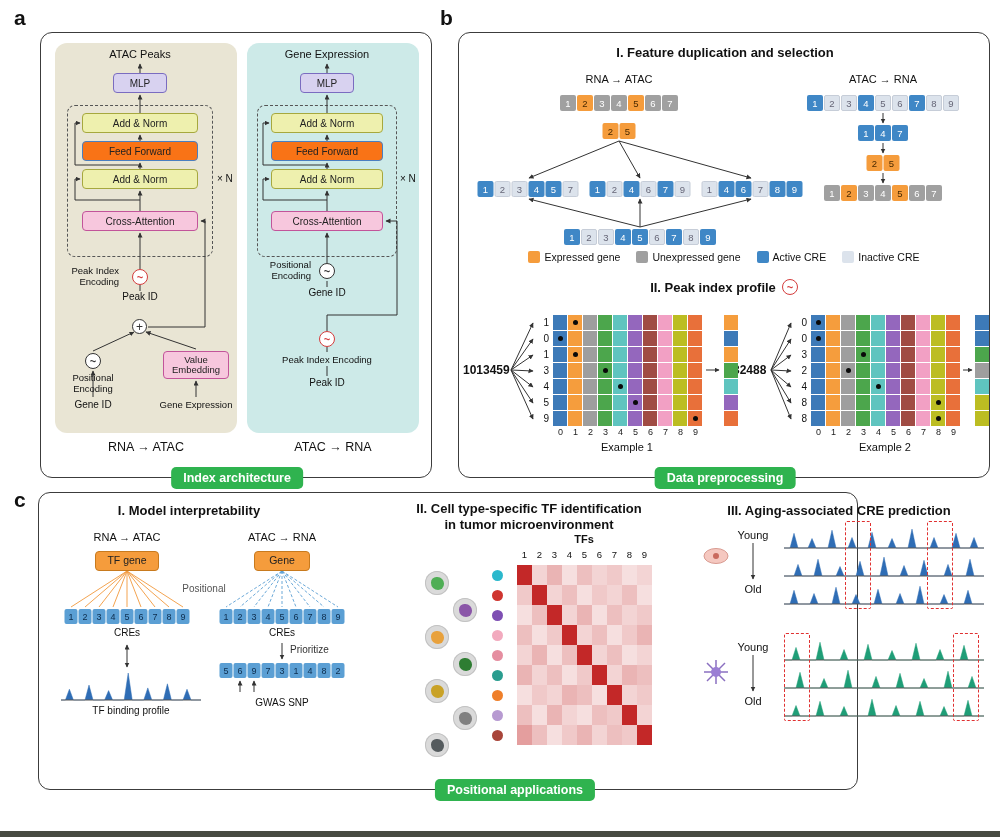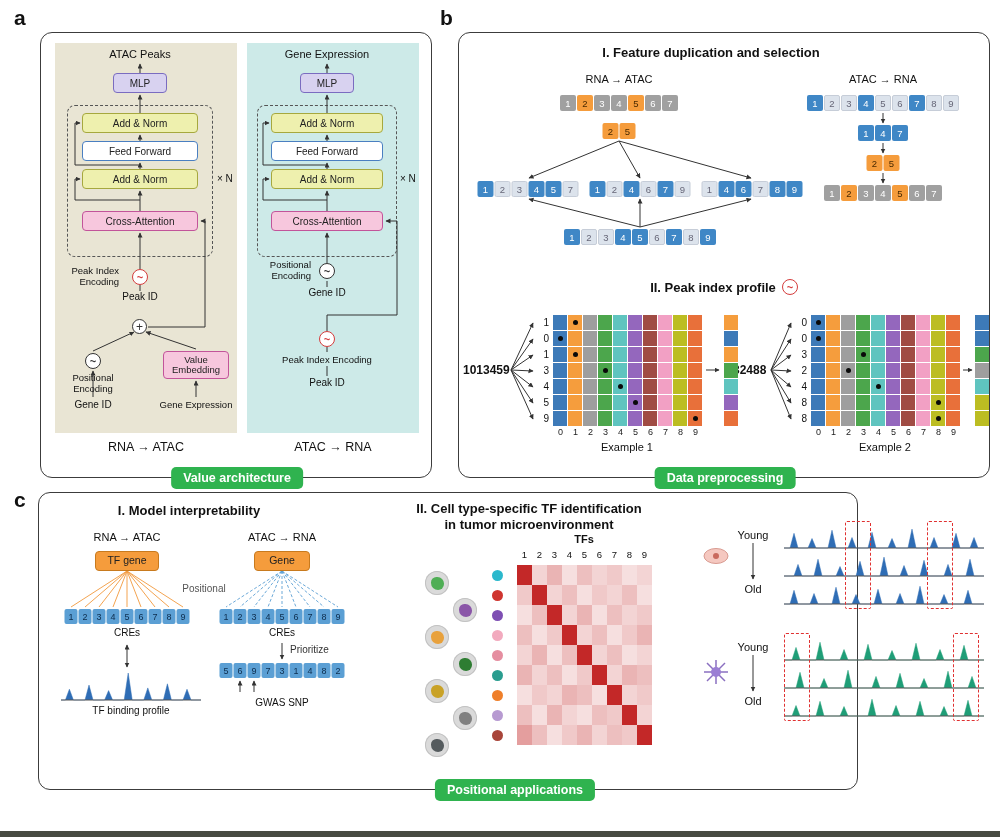--- a/index.html
+++ b/index.html
@@ -1,32 +1,32 @@
 <!DOCTYPE html>
 <html><head>
 <meta charset="utf-8">
 <style>
 *{margin:0;padding:0;box-sizing:border-box}
 body{font-family:"Liberation Sans",sans-serif;background:#fff;color:#111}
 #fig{position:relative;width:1000px;height:837px;background:#fff;overflow:hidden}
 .panel{position:absolute;border:1.6px solid #3c3c3c;border-radius:12px;background:#fff}
 .plabel{position:absolute;font-size:21px;font-weight:bold;color:#111}
 .badge{position:absolute;transform:translateX(-50%);background:#2fb34f;color:#fff;font-weight:bold;font-size:12.5px;padding:4px 12px;border-radius:5px;white-space:nowrap;z-index:6}
-.subpanel{position:absolute;border-radius:0}
+.subpanel{position:absolute;border-radius:12px}
 .ov{position:absolute;left:0;top:0;pointer-events:none;z-index:1}
 .abs{position:absolute}
 .ctr{position:absolute;transform:translateX(-50%);white-space:nowrap}.t95{font-size:9.5px}.t10{font-size:10px}.t11{font-size:11px}.t12{font-size:12.5px}
 .t13b{font-size:13px;font-weight:bold}
 .ln{stroke:#333;stroke-width:1;fill:none}
 .lno{stroke:#f2993c;stroke-width:0.9;fill:none}
 .lnb{stroke:#5b9fd4;stroke-width:0.9;fill:none;stroke-dasharray:3 2}
 .archbox{position:absolute;border:1px solid;border-radius:4px;display:flex;align-items:center;justify-content:center;text-align:center;font-size:10px;color:#222;line-height:1.1;z-index:2}
 .bx-mlp{background:#d8d2f0;border-color:#7a6cc0}
 .bx-an{background:#eef0ae;border-color:#a6a83e}
-.bx-ff{background:#ffffff;border-color:#4a7fc1}
+.bx-ff{background:#f97316;border-color:#4a7fc1}
 .bx-ca{background:#f7c7dd;border-color:#c2549a}
 .bx-tf{background:#f59c3c;border-color:#c87a1e;font-size:10.5px}
 .dashedbox{position:absolute;border:1.3px dashed #555;border-radius:8px}
 .sine{position:absolute;width:16px;height:16px;border-radius:50%;display:flex;align-items:center;justify-content:center;font-weight:bold;font-size:11px;background:#fff;z-index:3}
 .sine.red{border:1.5px solid #d43c3c;color:#d43c3c}
 .sine.blk{border:1.5px solid #333;color:#333}
 .sine.inline{position:static;flex:0 0 auto}
 .plus{position:absolute;width:15px;height:15px;border-radius:50%;border:1.5px solid #333;color:#333;display:flex;align-items:center;justify-content:center;font-size:12px;line-height:1;background:#fff;z-index:3}
 .cells{position:absolute;display:flex;gap:1px;z-index:2}
 .cell{display:flex;width:16px;height:16px;align-items:center;justify-content:center;font-size:9.5px;border-radius:2px}
@@ -138,21 +138,21 @@
     <div class="abs t10" style="left:153px;top:130px">× N</div>
     <span class="sine blk" style="left:72px;top:220px">~</span>
     <div class="rlabel" style="left:2px;top:217px;width:62px">Positional Encoding</div>
     <div class="ctr t10" style="left:80px;top:244px">Gene ID</div>
     <span class="sine red" style="left:72px;top:288px">~</span>
     <div class="ctr t95" style="left:80px;top:311px">Peak Index Encoding</div>
     <div class="ctr t10" style="left:80px;top:334px">Peak ID</div>
   </div>
   <div class="ctr t12" style="left:292px;top:407px">ATAC → RNA</div>
 
-  <div class="badge" style="left:196px;top:434px">Value architecture</div>
+  <div class="badge" style="left:196px;top:434px">Index architecture</div>
 </section>
 
 
 <div class="plabel" style="left:440px;top:6px">b</div>
 <section class="panel" style="left:458px;top:32px;width:532px;height:446px">
   <svg class="ov" width="532" height="446">
     <line class="ln" x1="160" y1="108" x2="70" y2="145" marker-end="url(#ah)"></line>
     <line class="ln" x1="160" y1="108" x2="181" y2="145" marker-end="url(#ah)"></line>
     <line class="ln" x1="160" y1="108" x2="292" y2="145" marker-end="url(#ah)"></line>
     <line class="ln" x1="181" y1="194" x2="70" y2="166" marker-end="url(#ah)"></line>
@@ -172,21 +172,21 @@
     <line class="ln" x1="312" y1="337" x2="332" y2="290" marker-end="url(#ah)"></line>
     <line class="ln" x1="312" y1="337" x2="332" y2="306" marker-end="url(#ah)"></line>
     <line class="ln" x1="312" y1="337" x2="332" y2="322" marker-end="url(#ah)"></line>
     <line class="ln" x1="312" y1="337" x2="332" y2="338" marker-end="url(#ah)"></line>
     <line class="ln" x1="312" y1="337" x2="332" y2="354" marker-end="url(#ah)"></line>
     <line class="ln" x1="312" y1="337" x2="332" y2="370" marker-end="url(#ah)"></line>
     <line class="ln" x1="312" y1="337" x2="332" y2="386" marker-end="url(#ah)"></line>
     <line class="ln" x1="504" y1="337" x2="513" y2="337" marker-end="url(#ah)"></line>
   </svg>
 
-  <div class="ctr t13b" style="left:252px;top:12px">I. Feature duplication and selection</div>
+  <div class="ctr t13b" style="left:266px;top:12px">I. Feature duplication and selection</div>
 
   <div class="ctr t11" style="left:160px;top:40px">RNA → ATAC</div>
   <div class="cells ctr" style="left:160px;top:62px">
         <span class="cell ug">1</span>
         <span class="cell eg">2</span>
         <span class="cell ug">3</span>
         <span class="cell ug">4</span>
         <span class="cell eg">5</span>
         <span class="cell ug">6</span>
         <span class="cell ug">7</span>
@@ -255,20 +255,26 @@
   <div class="cells ctr" style="left:424px;top:152px">
         <span class="cell ug">1</span>
         <span class="cell eg">2</span>
         <span class="cell ug">3</span>
         <span class="cell ug">4</span>
         <span class="cell eg">5</span>
         <span class="cell ug">6</span>
         <span class="cell ug">7</span>
       </div>
 
+  <div class="lgd" style="left:0;top:218px;width:100%">
+        <span class="lg-item"><span class="lg-sw" style="background: rgb(245, 156, 60);"></span>Expressed gene</span>
+        <span class="lg-item"><span class="lg-sw" style="background: rgb(160, 160, 160);"></span>Unexpressed gene</span>
+        <span class="lg-item"><span class="lg-sw" style="background: rgb(63, 135, 198);"></span>Active CRE</span>
+        <span class="lg-item"><span class="lg-sw" style="background: rgb(220, 227, 236);"></span>Inactive CRE</span>
+      </div>
 
   <div class="titleflex" style="left:0;top:246px">
     <span class="t13b">II. Peak index profile</span>
     <span class="sine red inline">~</span>
   </div>
 
   <div class="abs" style="left:4px;top:330px;font-size:12px;font-weight:bold">1013459</div>
   <div class="digitcol" style="left:78px;top:282px">
         <span class="">1</span>
         <span class="">0</span>
@@ -714,20 +720,21 @@
           <span class="organ-blob" style="background: rgb(201, 162, 39);"></span>
         </div>
         <div class="organ" style="left: 28px; top: 135px;">
           <span class="organ-blob" style="background: rgb(128, 128, 128);"></span>
         </div>
         <div class="organ" style="left: 0px; top: 162px;">
           <span class="organ-blob" style="background: rgb(85, 91, 94);"></span>
         </div>
       </div>
 
+  <div class="ctr t13b" style="left:800px;top:10px">III. Aging-associated CRE prediction</div>
 
   <div class="abs" style="left:664px;top:52px">
     <svg width="26" height="22">
           <ellipse cx="13" cy="11" rx="12" ry="7.5" fill="#f5c8c0" stroke="#d89a90" stroke-width="1"></ellipse>
           <circle cx="13" cy="11" r="3" fill="#c96a5e"></circle>
         </svg>
   </div>
   <div class="ctr t11" style="left:714px;top:36px">Young</div>
   <div class="ctr t11" style="left:714px;top:90px">Old</div>
   <div class="track" style="left:745px;top:32px"><svg width="200" height="24">

